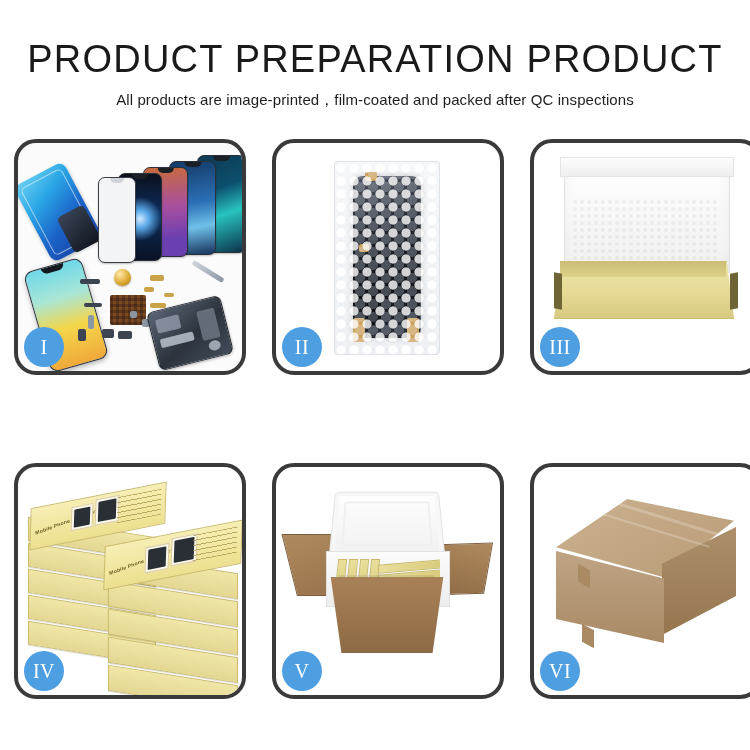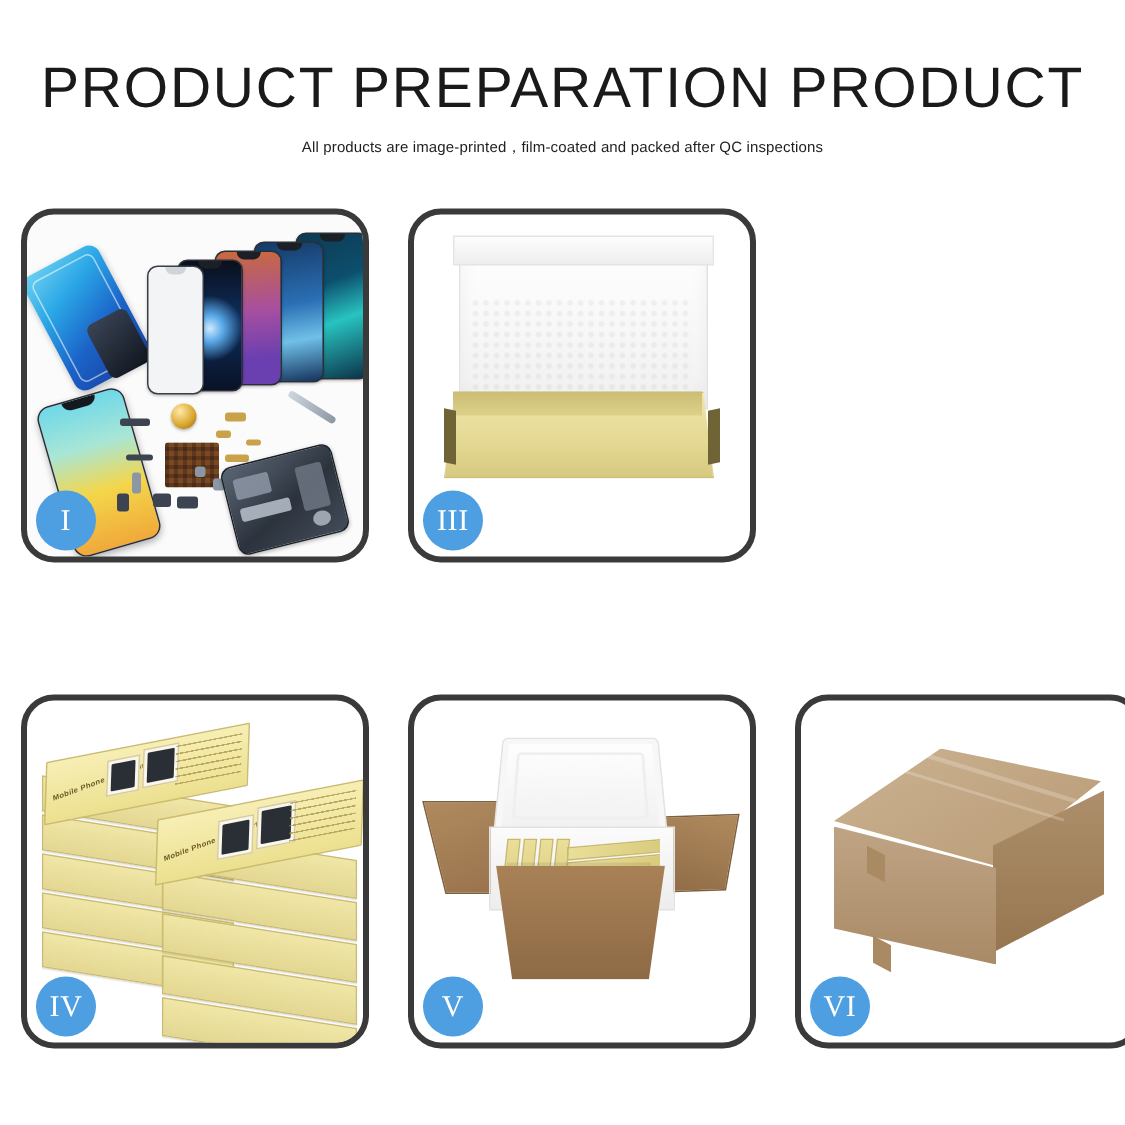--- a/index.html
+++ b/index.html
@@ -17,21 +17,21 @@
   
   .header { position:absolute; left:0; top:0; width:750px; text-align:center; }
   .title {
     font-family: "Liberation Sans", sans-serif;
     font-size: 38px; font-weight: 500; letter-spacing: 1.2px;
     color:#1a1a1a; margin-top: 40px; line-height: 1;
     white-space: nowrap;
   }
   .subtitle {
     font-family: "Liberation Sans", sans-serif;
-    font-size: 10px; font-weight: 400; color:#1f1f1f;
+    font-size: 15px; font-weight: 400; color:#1f1f1f;
     margin-top: 13px; letter-spacing: .1px; white-space: nowrap;
   }
 
   
   .grid { position:absolute; left:14px; top:139px; width:724px; }
   .row { display:flex; gap:26px; }
   .row + .row { margin-top: 88px; }
   .panel {
     position: relative;
     width: 224px; height: 228px;
@@ -372,20 +372,36 @@
               <i></i>
               <i></i>
               <i></i>
           </div>
         </div>
         <div class="badge">
           <span>I</span>
         </div>
       </div>
 
+      <div class="panel p2">
+        <div class="stage">
+          <div class="bag">
+            <div class="screen"></div>
+            <div class="flex"></div>
+            <div class="tab t1"></div>
+            <div class="tab t2"></div>
+            <div class="tab t3"></div>
+            <div class="tab t4"></div>
+            <div class="bubbles"></div>
+          </div>
+        </div>
+        <div class="badge">
+          <span>II</span>
+        </div>
+      </div>
 
       <div class="panel p3">
         <div class="stage">
           <div class="lid"></div>
           <div class="lidlip"></div>
           <div class="foam"></div>
           <div class="wrap"></div>
           <div class="tray"></div>
           <div class="trayin"></div>
           <div class="corner cl"></div>

